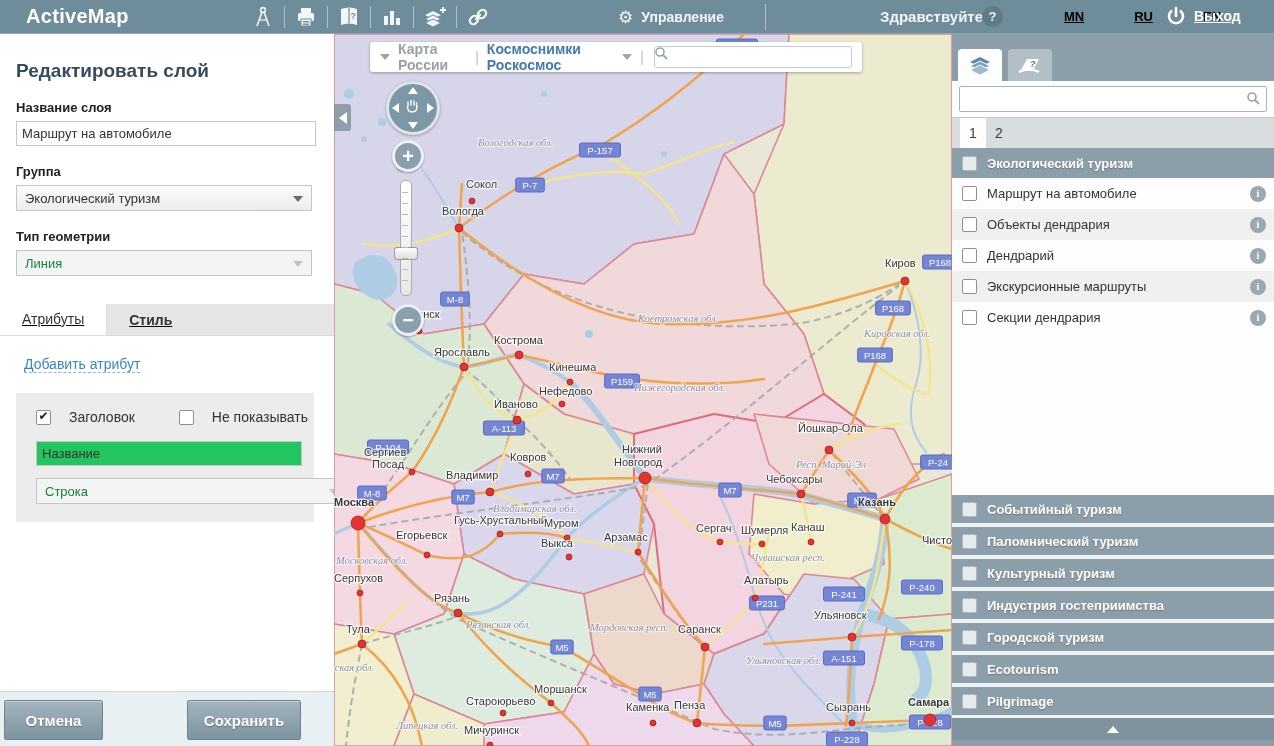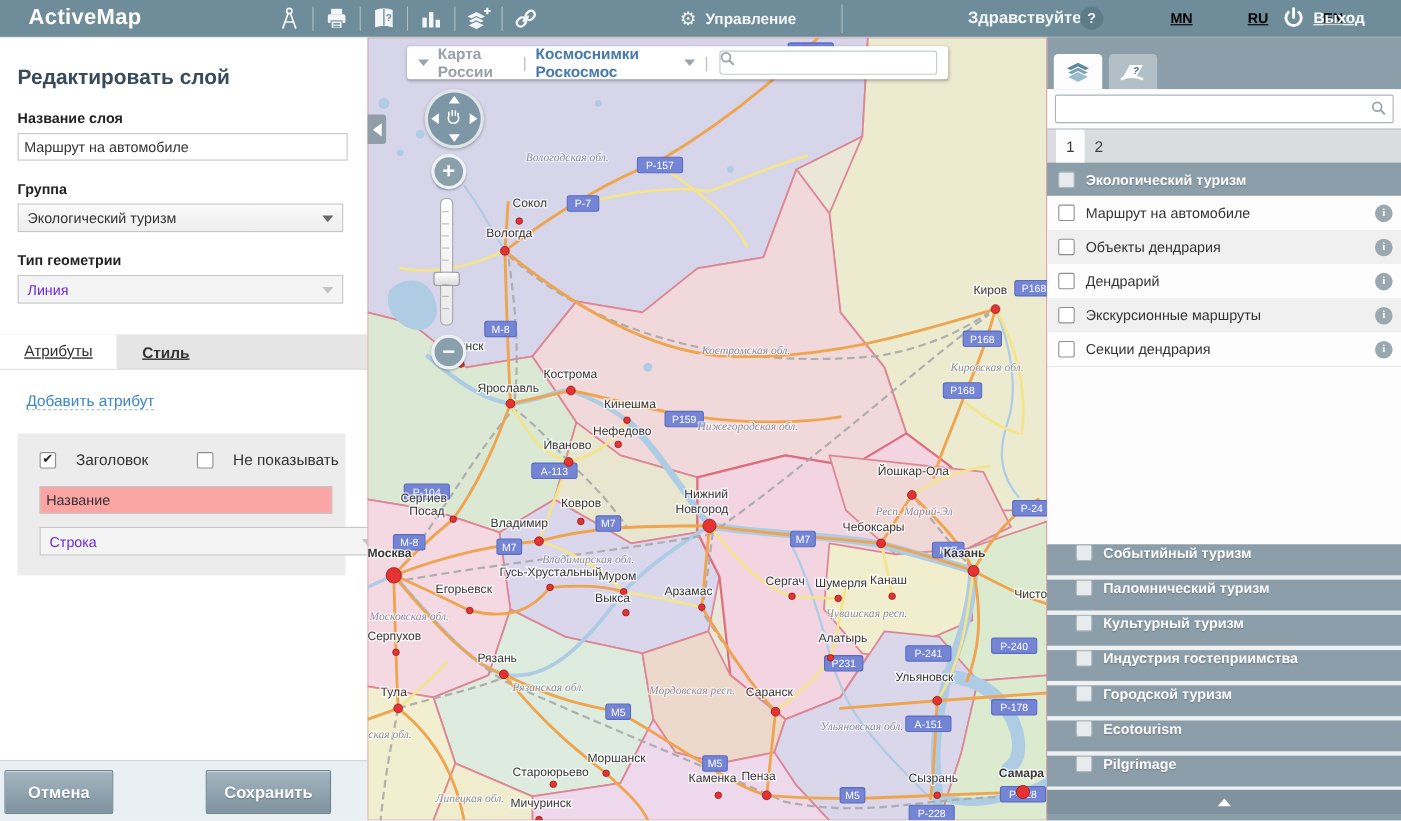--- a/index.html
+++ b/index.html
@@ -22,33 +22,33 @@
   #power{position:absolute;left:1164px;top:5px;cursor:pointer;}
   #logout{position:absolute;left:1194px;top:8px;font-weight:bold;font-size:14px;color:#fff;text-decoration:underline;cursor:pointer;}
 
   
   #left-panel{position:absolute;left:0;top:34px;width:334px;height:712px;background:#fff;box-sizing:border-box;}
   #lp-title{margin:26px 17px 0 16px;font-size:19px;font-weight:bold;color:#374b5c;}
   .lp-label{margin:18px 0 6px 16px;font-size:13px;font-weight:bold;color:#222;}
   .lp-input{display:block;margin-left:16px;width:288px;height:23px;border:1px solid #c6c6c6;font-size:13px;color:#333;padding:0 5px;font-family:"Liberation Sans",sans-serif;}
   .lp-select{position:relative;margin-left:16px;width:296px;height:26px;border:1px solid #c6c6c6;background:linear-gradient(#fafafa,#ededed);box-sizing:border-box;font-size:13px;color:#333;display:flex;align-items:center;padding:0 8px;cursor:pointer;}
   .lp-select .caret{position:absolute;right:8px;top:10px;width:0;height:0;border-left:5px solid transparent;border-right:5px solid transparent;border-top:6px solid #6b6b6b;}
-  .lp-select.disabled{color:#6d28d9;background:#f4f4f4;cursor:default;}
+  .lp-select.disabled{color:#15803d;background:#f4f4f4;cursor:default;}
   .lp-select.disabled .caret{border-top-color:#c3c3c3;}
   #lp-tabs{margin-top:28px;height:31px;background:#e5e5e5;border-bottom:1px solid #dcdcdc;display:flex;text-decoration:underline;}
   .lp-tab{height:31px;display:flex;align-items:center;padding:0 22px;font-size:14px;color:#333;cursor:pointer;box-sizing:border-box;}
   .lp-tab.active{background:#fff;border-right:1px solid #dcdcdc;border-bottom:1px solid #fff;margin-bottom:-1px;}
   .lp-tab.inactive{font-weight:bold;}
   #add-attr{display:inline-block;margin:20px 0 0 24px;color:#3a87c8;font-size:14px;border-bottom:1px dashed #8db8dc;cursor:pointer;}
   #attr-box{margin:20px 0 0 16px;width:298px;background:#ececec;padding:16px 0 18px 0;}
   .cb-row{display:flex;align-items:center;gap:18px;margin-left:20px;font-size:14px;color:#333;}
   .cbx{width:13px;height:13px;background:#fff;border:1px solid #8f8f8f;border-radius:2px;display:inline-flex;align-items:center;justify-content:center;font-size:12px;color:#222;line-height:1;cursor:pointer;}
   .cbx.checked::after{content:"\2714";margin-top:-2px;}
   .cb-gap{width:8px;}
-  #attr-name{display:block;margin:16px 0 12px 20px;width:254px;height:23px;border:1px solid #c6c6c6;font-size:13px;color:#333;padding:0 5px;font-family:"Liberation Sans",sans-serif;background:#fca5a5;}
+  #attr-name{display:block;margin:16px 0 12px 20px;width:254px;height:23px;border:1px solid #c6c6c6;font-size:13px;color:#333;padding:0 5px;font-family:"Liberation Sans",sans-serif;background:#22c55e;}
   #attr-type{margin:12px 0 0 20px;width:312px;}
   #lp-footer{position:absolute;left:0;bottom:0;width:334px;height:54px;background:#e9f0f4;border-top:1px solid #ccd6db;}
   .lp-btn{position:absolute;top:8px;height:38px;background:linear-gradient(#a3b5bf,#7e939f);border:1px solid #71858f;border-radius:2px;color:#fff;font-weight:bold;font-size:15px;text-shadow:0 1px 1px rgba(0,0,0,.3);display:flex;align-items:center;justify-content:center;cursor:pointer;box-shadow:inset 0 1px 0 rgba(255,255,255,.35);}
   #btn-cancel{left:4px;width:97px;}
   #btn-save{left:187px;width:112px;}
 
   
   #map{position:absolute;left:334px;top:34px;width:618px;height:712px;overflow:hidden;background:#eae7d9;}
   #map svg{position:absolute;left:0;top:0;}
   .city{font-size:11px;fill:#383838;paint-order:stroke;stroke:rgba(255,255,255,.75);stroke-width:2.5px;font-family:"Liberation Sans",sans-serif;}
@@ -94,21 +94,21 @@
   #rp-page2{width:26px;display:flex;align-items:center;justify-content:center;cursor:pointer;}
   #rp-group-open{height:30px;background:#8c9ea9;display:flex;align-items:center;gap:10px;padding-left:10px;color:#fff;font-weight:bold;font-size:13px;text-shadow:0 1px 1px rgba(0,0,0,.25);}
   .rp-cbx{width:13px;height:13px;background:#e7ebed;border:1px solid #aeb9bf;border-radius:2px;flex:0 0 auto;cursor:pointer;}
   #rp-layers{background:#fdfdfd;}
   .rp-row{height:31px;display:flex;align-items:center;gap:10px;padding:0 8px 0 10px;font-size:13px;color:#333;}
   .rp-row:nth-child(even){background:#f0f0f0;}
   .rp-row .lbl{flex:1;}
   .info-ic{width:16px;height:16px;border-radius:50%;background:#9aa8b0;color:#fff;font-size:10px;font-weight:bold;font-family:"Liberation Serif",serif;display:flex;align-items:center;justify-content:center;cursor:pointer;}
   #rp-filler{flex:1;background:#fdfdfd;}
   #rp-groups{display:flex;flex-direction:column;}
-  .rp-group{height:28px;background:#8c9ea9;border-top:4px solid #eef1f2;display:flex;gap:10px;padding-left:26px;color:#fff;font-weight:bold;font-size:13px;text-shadow:0 1px 1px rgba(0,0,0,.25);}
+  .rp-group{height:28px;background:#8c9ea9;border-top:4px solid #eef1f2;display:flex;align-items:center;gap:10px;padding-left:10px;color:#fff;font-weight:bold;font-size:13px;text-shadow:0 1px 1px rgba(0,0,0,.25);}
   .rp-group:first-child{border-top:none;}
   #rp-footer{height:22px;background:#7f929e;border-top:3px solid #eef1f2;display:flex;align-items:center;justify-content:center;cursor:pointer;}
   #rp-footer::after{content:"";width:0;height:0;border-left:6px solid transparent;border-right:6px solid transparent;border-bottom:7px solid #fff;}
   #rp-base{height:6px;background:#8c9ea9;}
 </style>
 </head>
 <body>
 
 <div id="app">
 

